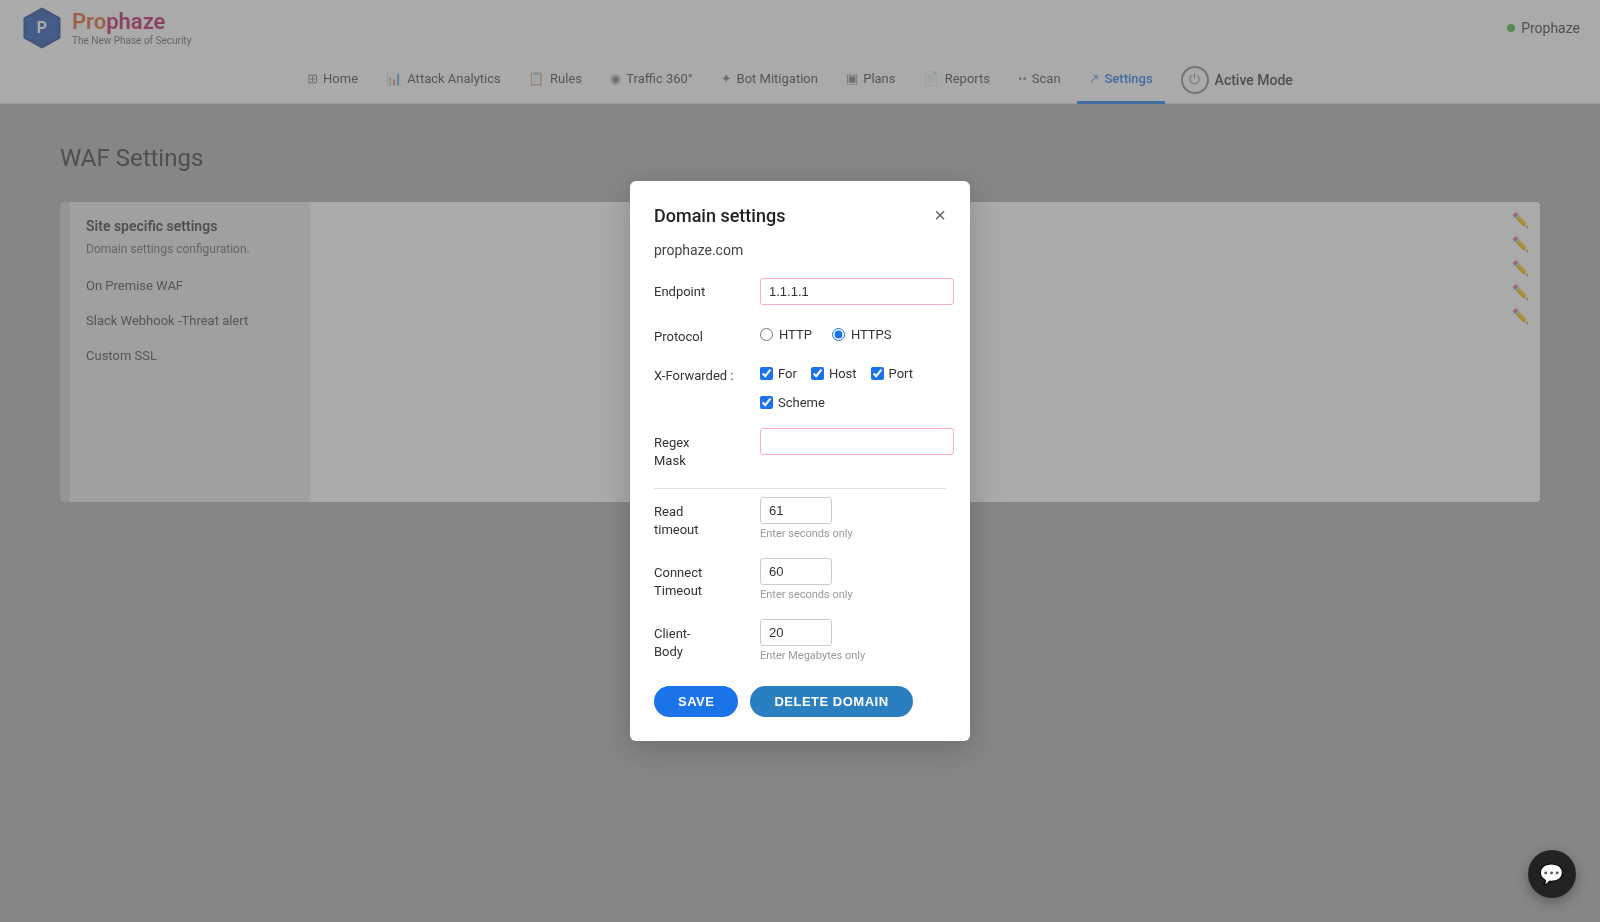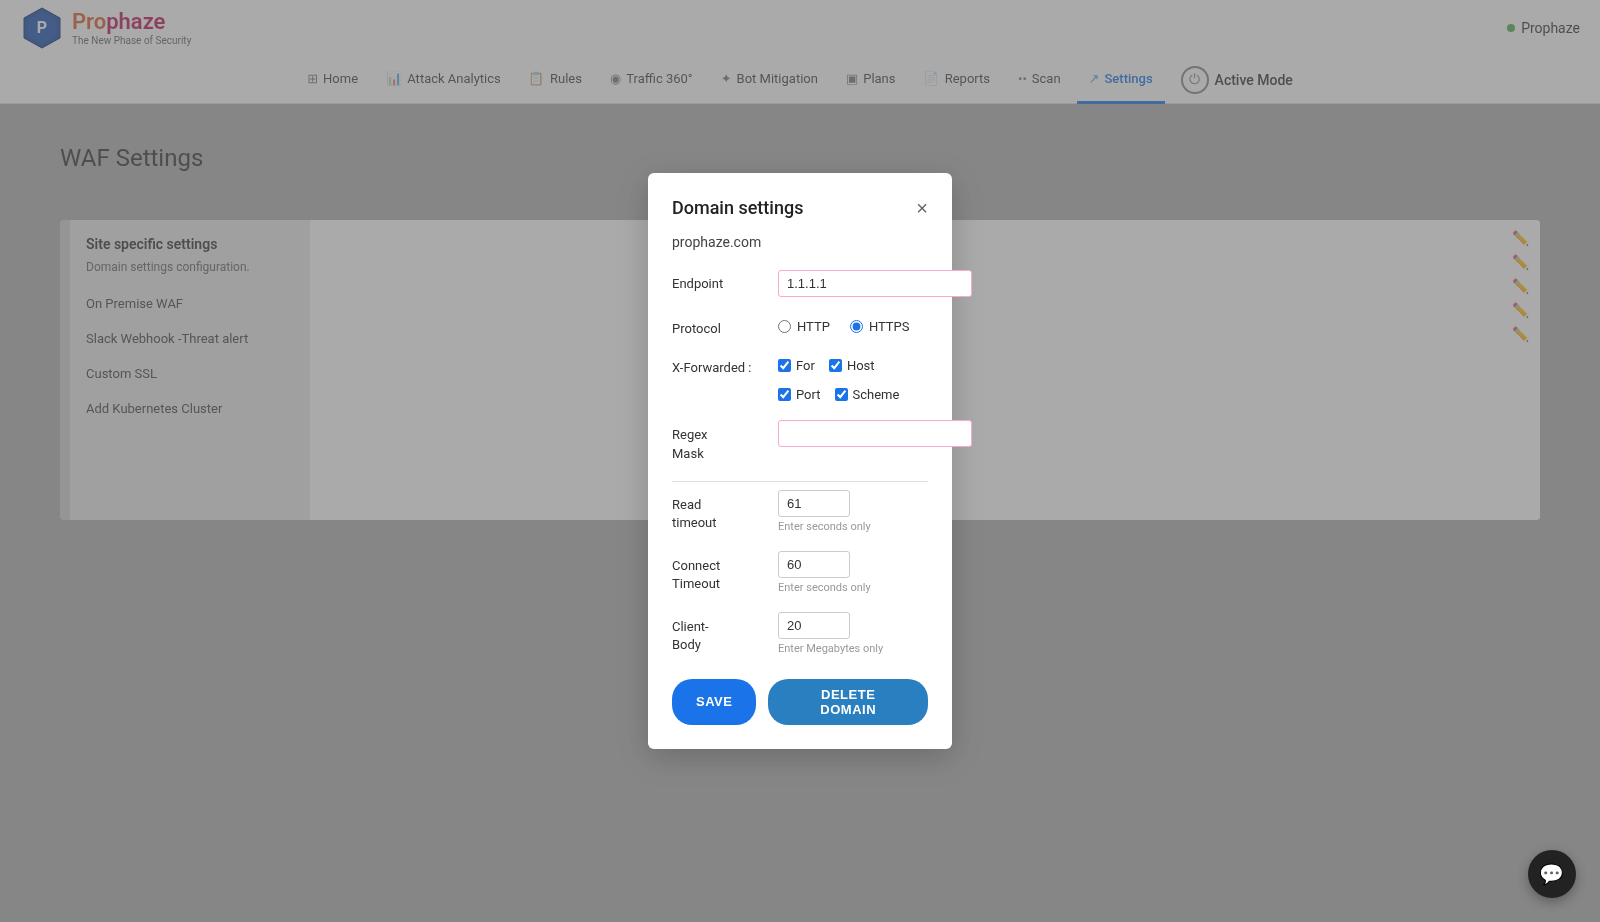--- a/index.html
+++ b/index.html
@@ -117,21 +117,21 @@
 
     
     .page-content {
       padding: 40px 60px;
       position: relative;
     }
     .page-title {
       font-size: 24px;
       font-weight: 400;
       color: #333;
-      margin-bottom: 48px;
+      margin-bottom: 30px;
     }
 
     
     .settings-layout {
       display: flex;
       background: #d0d0d0;
       border-radius: 4px;
       overflow: hidden;
       min-height: 300px;
       padding-left: 10px;
@@ -190,21 +190,21 @@
       top: 0; left: 0; right: 0; bottom: 0;
       background: rgba(100,100,100,0.55);
       display: flex;
       align-items: center;
       justify-content: center;
       z-index: 100;
     }
     .modal {
       background: #fff;
       border-radius: 6px;
-      width: 304px;
+      width: 340px;
       padding: 24px;
       position: relative;
       box-shadow: 0 8px 32px rgba(0,0,0,0.2);
     }
     .modal-header {
       display: flex;
       justify-content: space-between;
       align-items: center;
       margin-bottom: 16px;
     }
@@ -431,21 +431,20 @@
   <h1 class="page-title">WAF Settings</h1>
 
   <div class="settings-layout">
 
     <div class="sidebar">
       <div class="sidebar-section">Site specific settings</div>
       <div class="sidebar-subtitle">Domain settings configuration.</div>
       <div class="sidebar-item">On Premise WAF</div>
       <div class="sidebar-item">Slack Webhook -Threat alert</div>
       <div class="sidebar-item">Custom SSL</div>
-      <div class="sidebar-item">Add Kubernetes Cluster</div>
     </div>
 
     <div class="content-area">
       <div class="edit-icons">
         <span class="edit-icon">✏️</span>
         <span class="edit-icon">✏️</span>
         <span class="edit-icon">✏️</span>
         <span class="edit-icon">✏️</span>
         <span class="edit-icon">✏️</span>
       </div>

